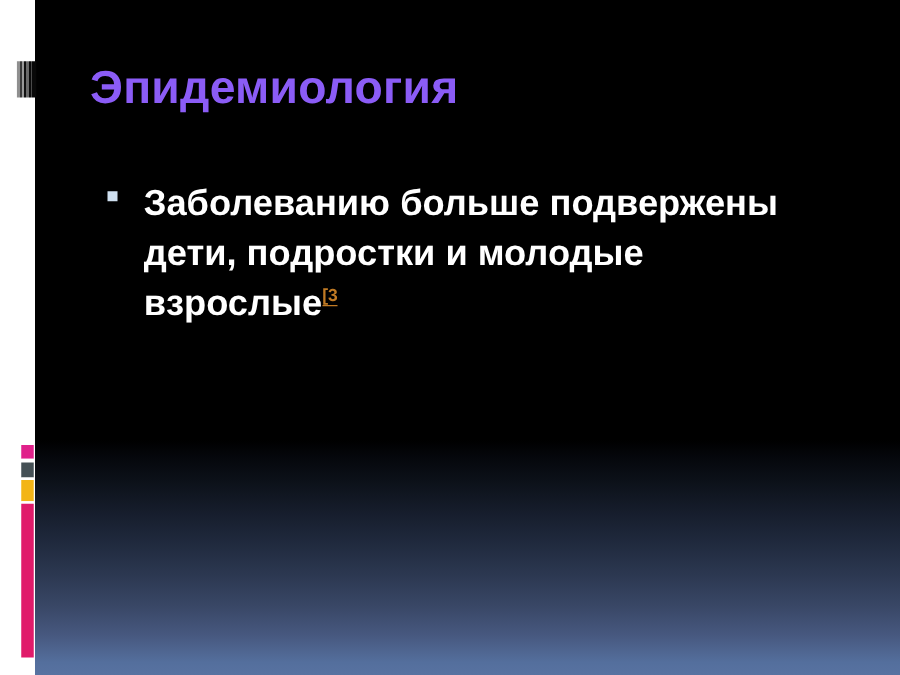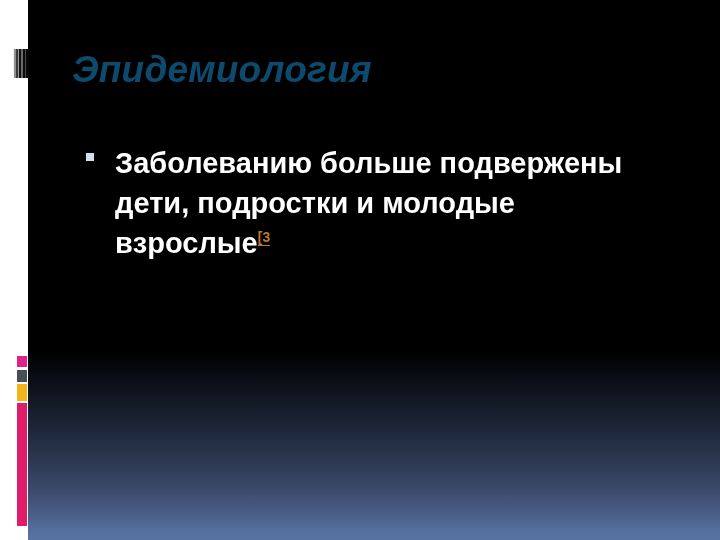--- a/index.html
+++ b/index.html
@@ -88,24 +88,23 @@
 
   
   .slide-title {
     position: absolute;
     left: 72px;
     top: 47px;
     width: 600px;
     font-size: 37px;
     font-weight: bold;
     line-height: 46px;
-    color: #0c4a6e;
+    color: #8b5cf6;
     letter-spacing: 0.2px;
     white-space: nowrap;
-    font-style: italic;
   }
 
   
   .body-block {
     position: absolute;
     left: 86px;
     top: 143px;
     width: 590px;
   }
   .bullet-row {

